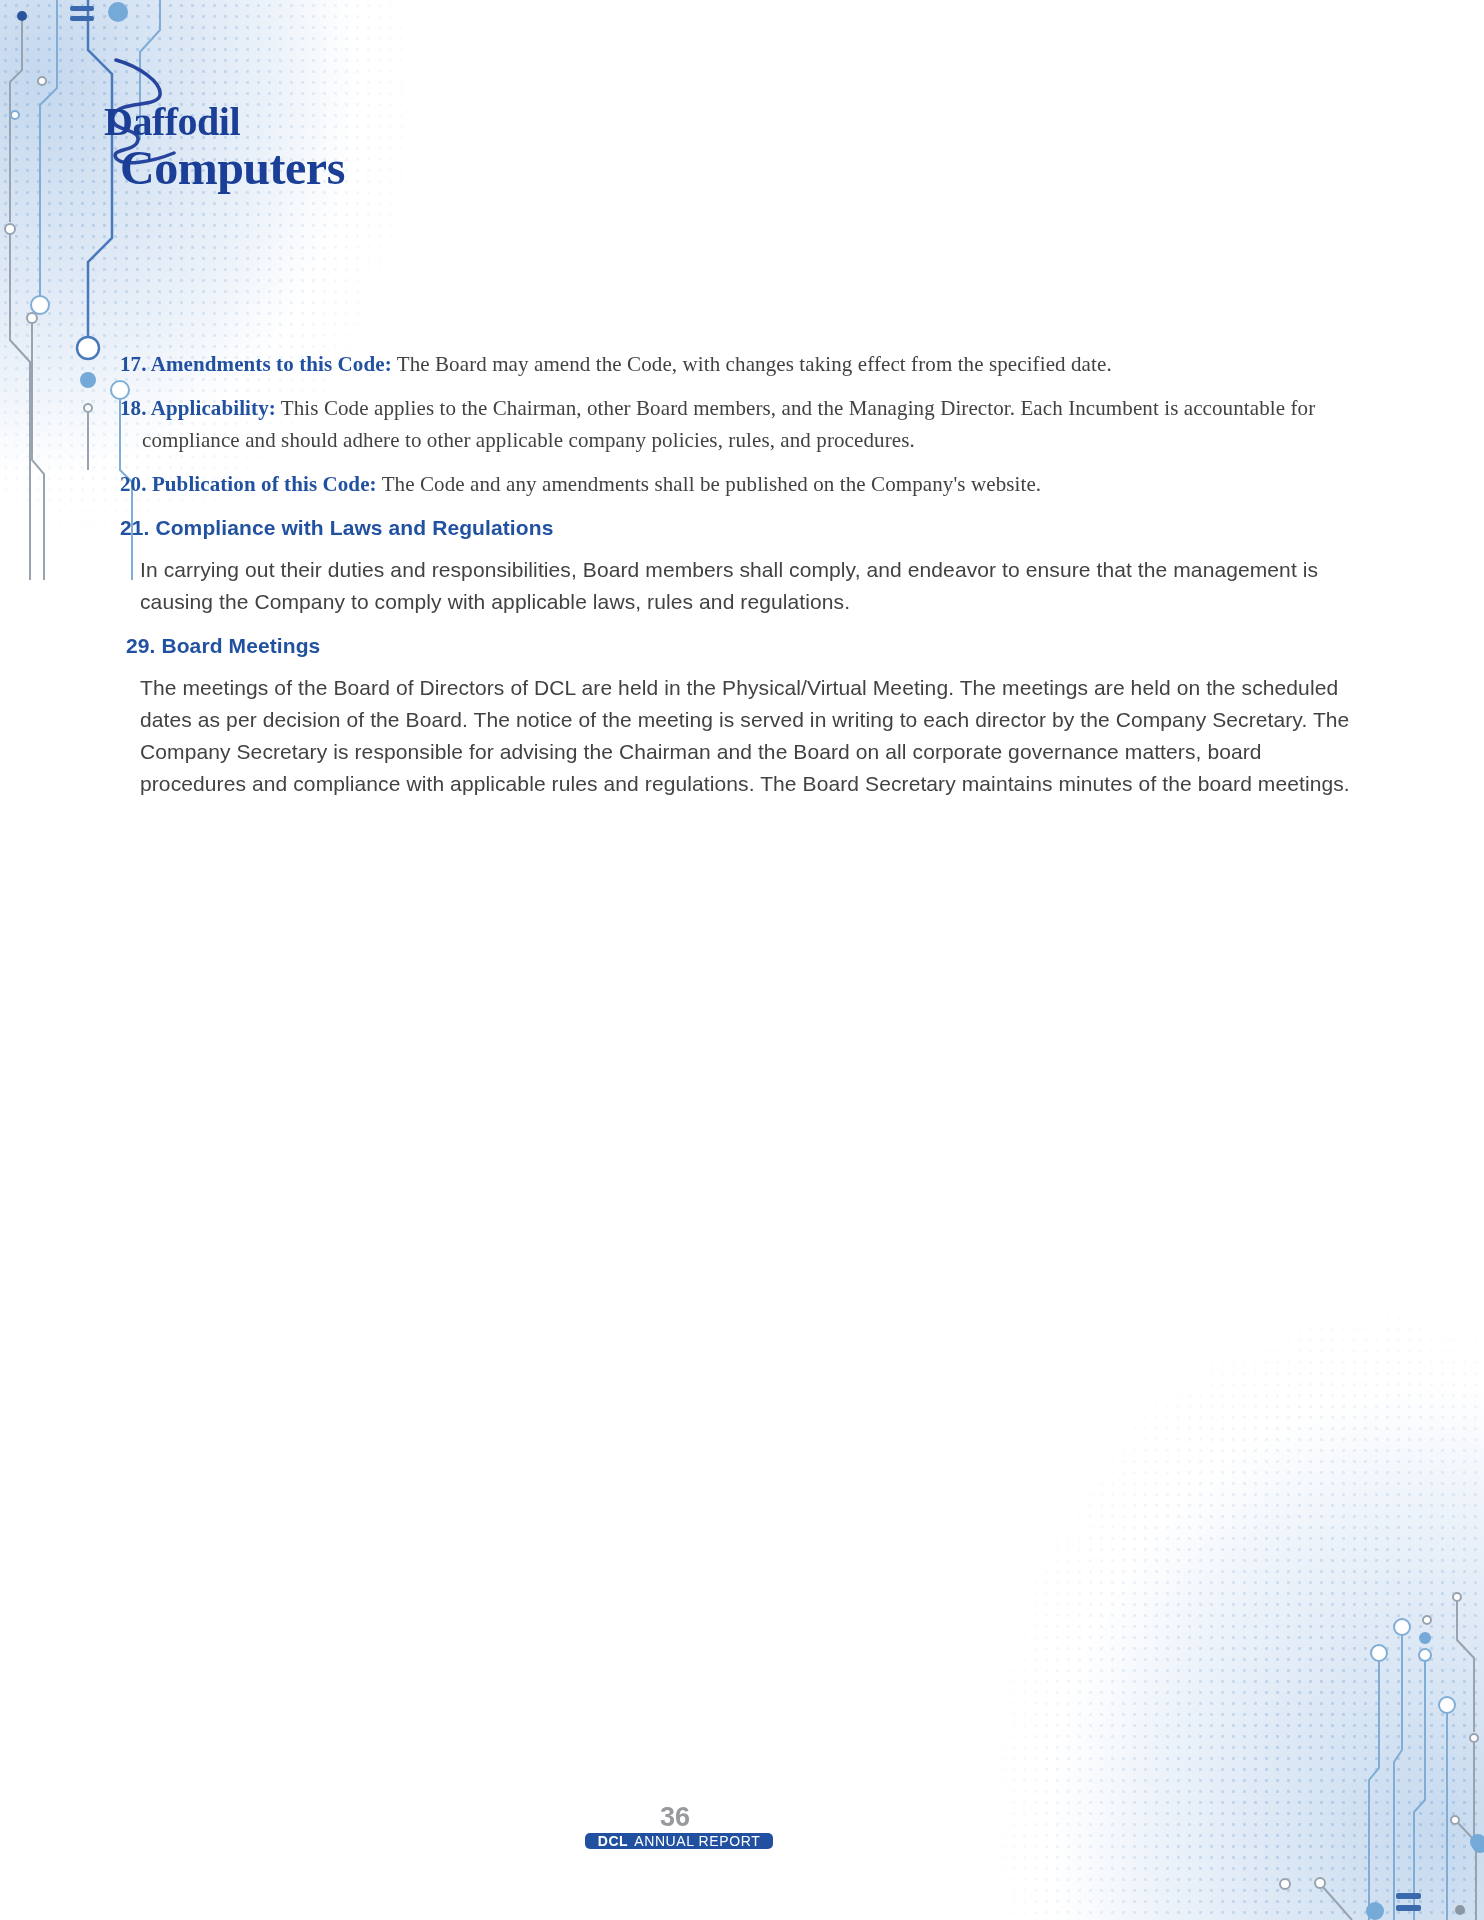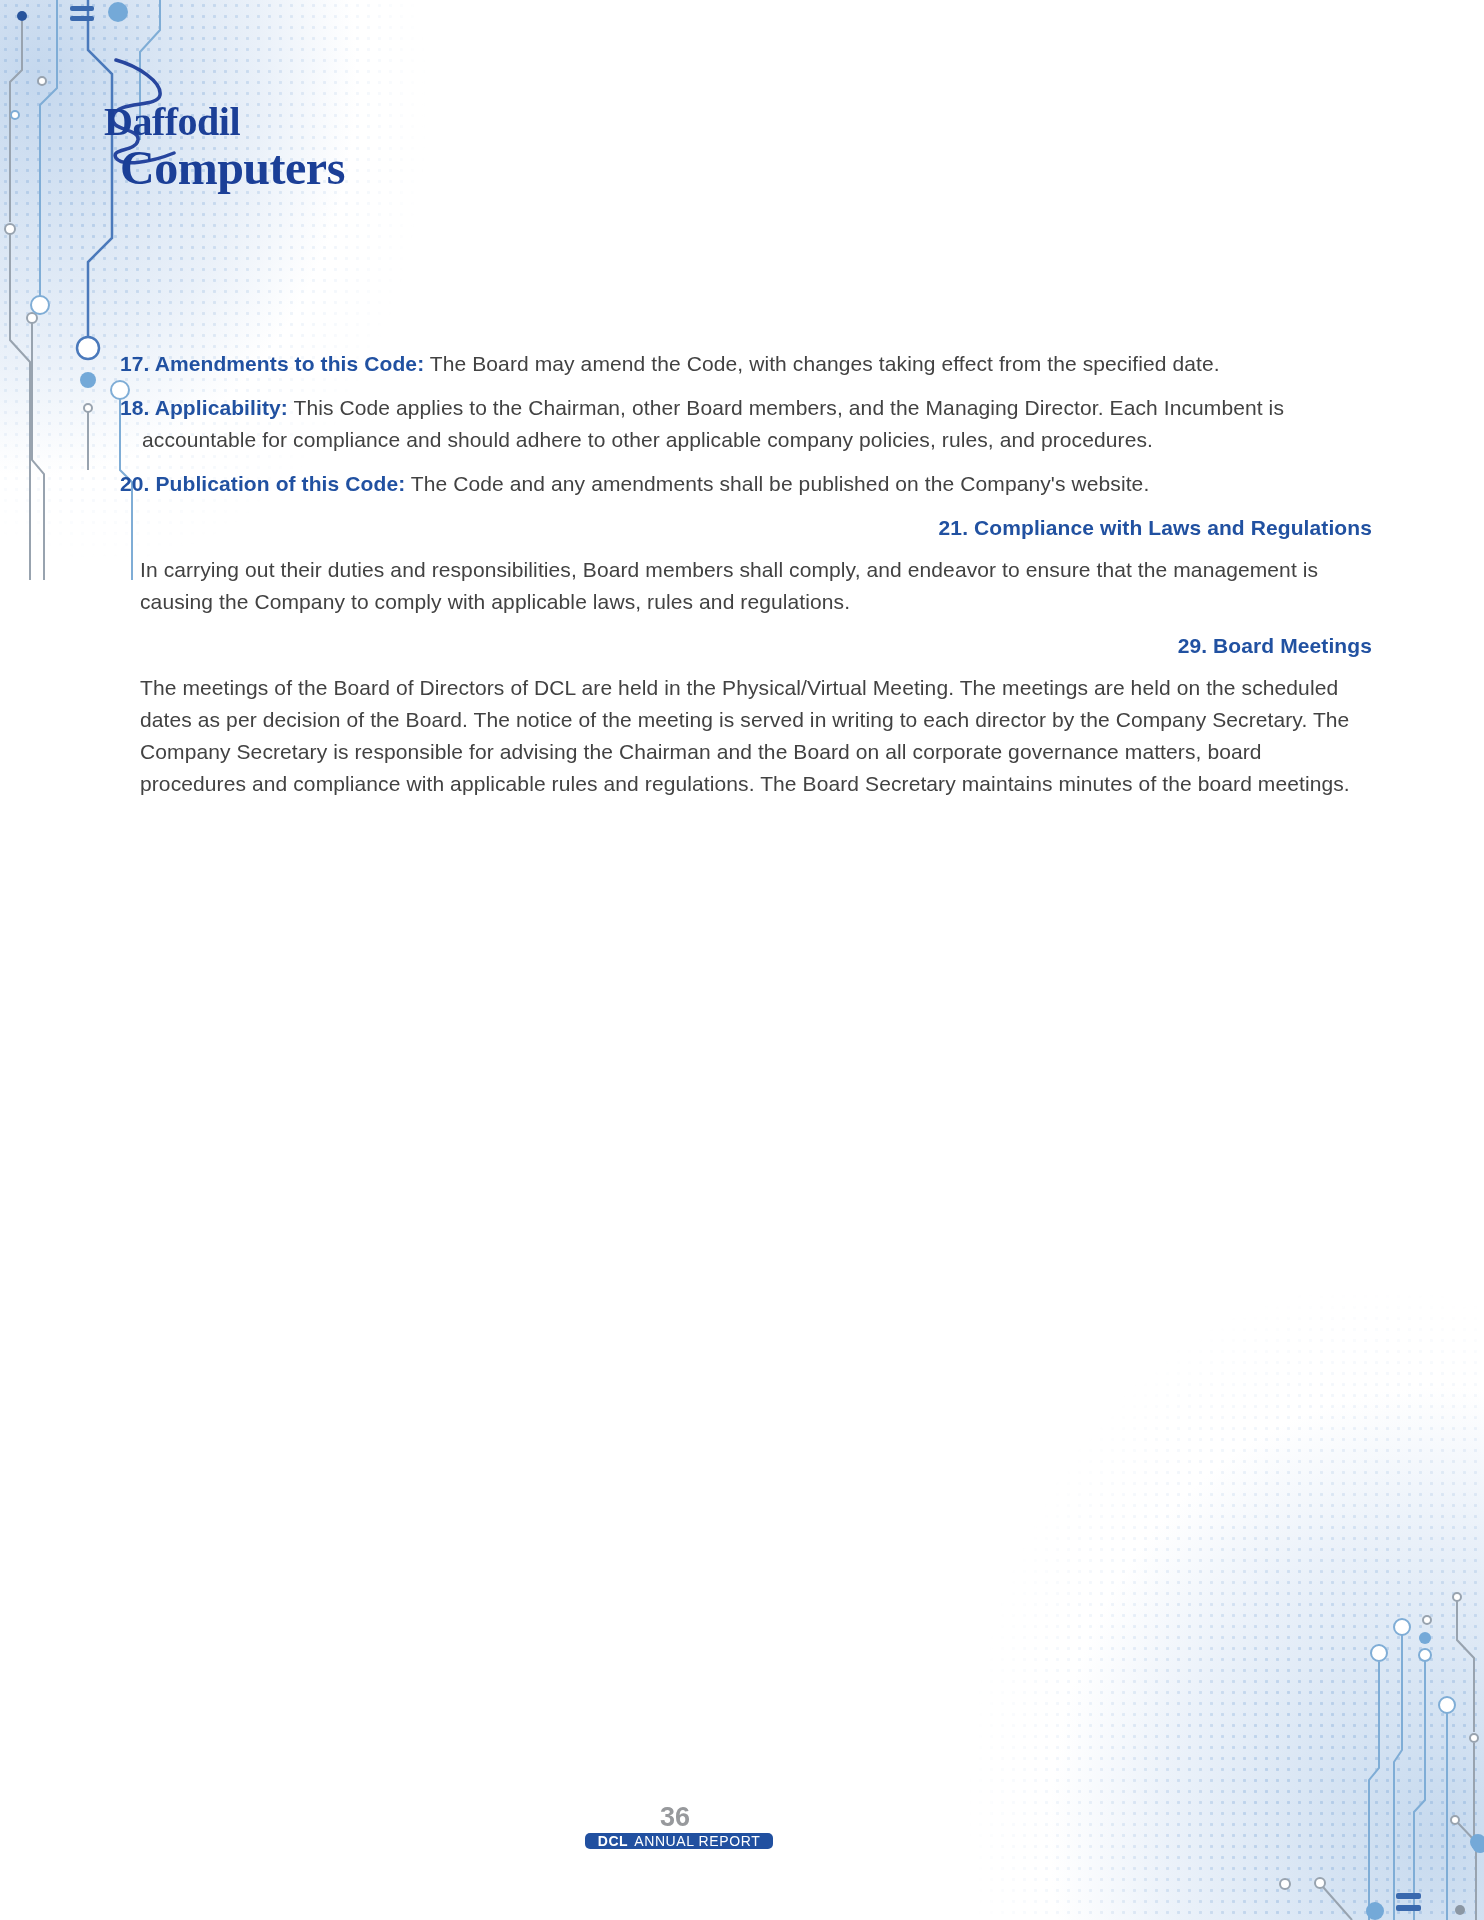--- a/index.html
+++ b/index.html
@@ -47,23 +47,23 @@
   .logo-line2 {
     font-size:48px; font-weight:bold; letter-spacing:-0.5px;
     color:#1b3f97; margin:2px 8px 0 16px; line-height:1;
   }
 
   
   .content {
     position:absolute; left:120px; top:348px; width:1252px;
     font-size:21px; line-height:32px; color:#424242; letter-spacing:0.1px;
   }
-  .item { margin:0 0 12px 0; padding-left:22px; text-indent:-22px; }
+  .item { margin:0 0 12px 0; padding-left:22px; text-indent:-22px;font-family:Liberation Serif, serif; }
   .item-heading { color:#2151a1; font-weight:bold; }
-  .section-heading { margin:0 0 10px 0;text-align:right; }
+  .section-heading { margin:0 0 10px 0; }
   .section-heading.indented { margin-left:6px; }
   .para { margin:0 0 12px 0; padding-left:20px; }
 
   
   .footer {
     position:absolute; left:134px; top:1802px; width:1090px; height:30px;
     display:flex; align-items:center;flex-direction:column;
   }
   .page-number { font-size:27px; font-weight:bold; color:#97999c; margin-right:8px; }
   .badge {

